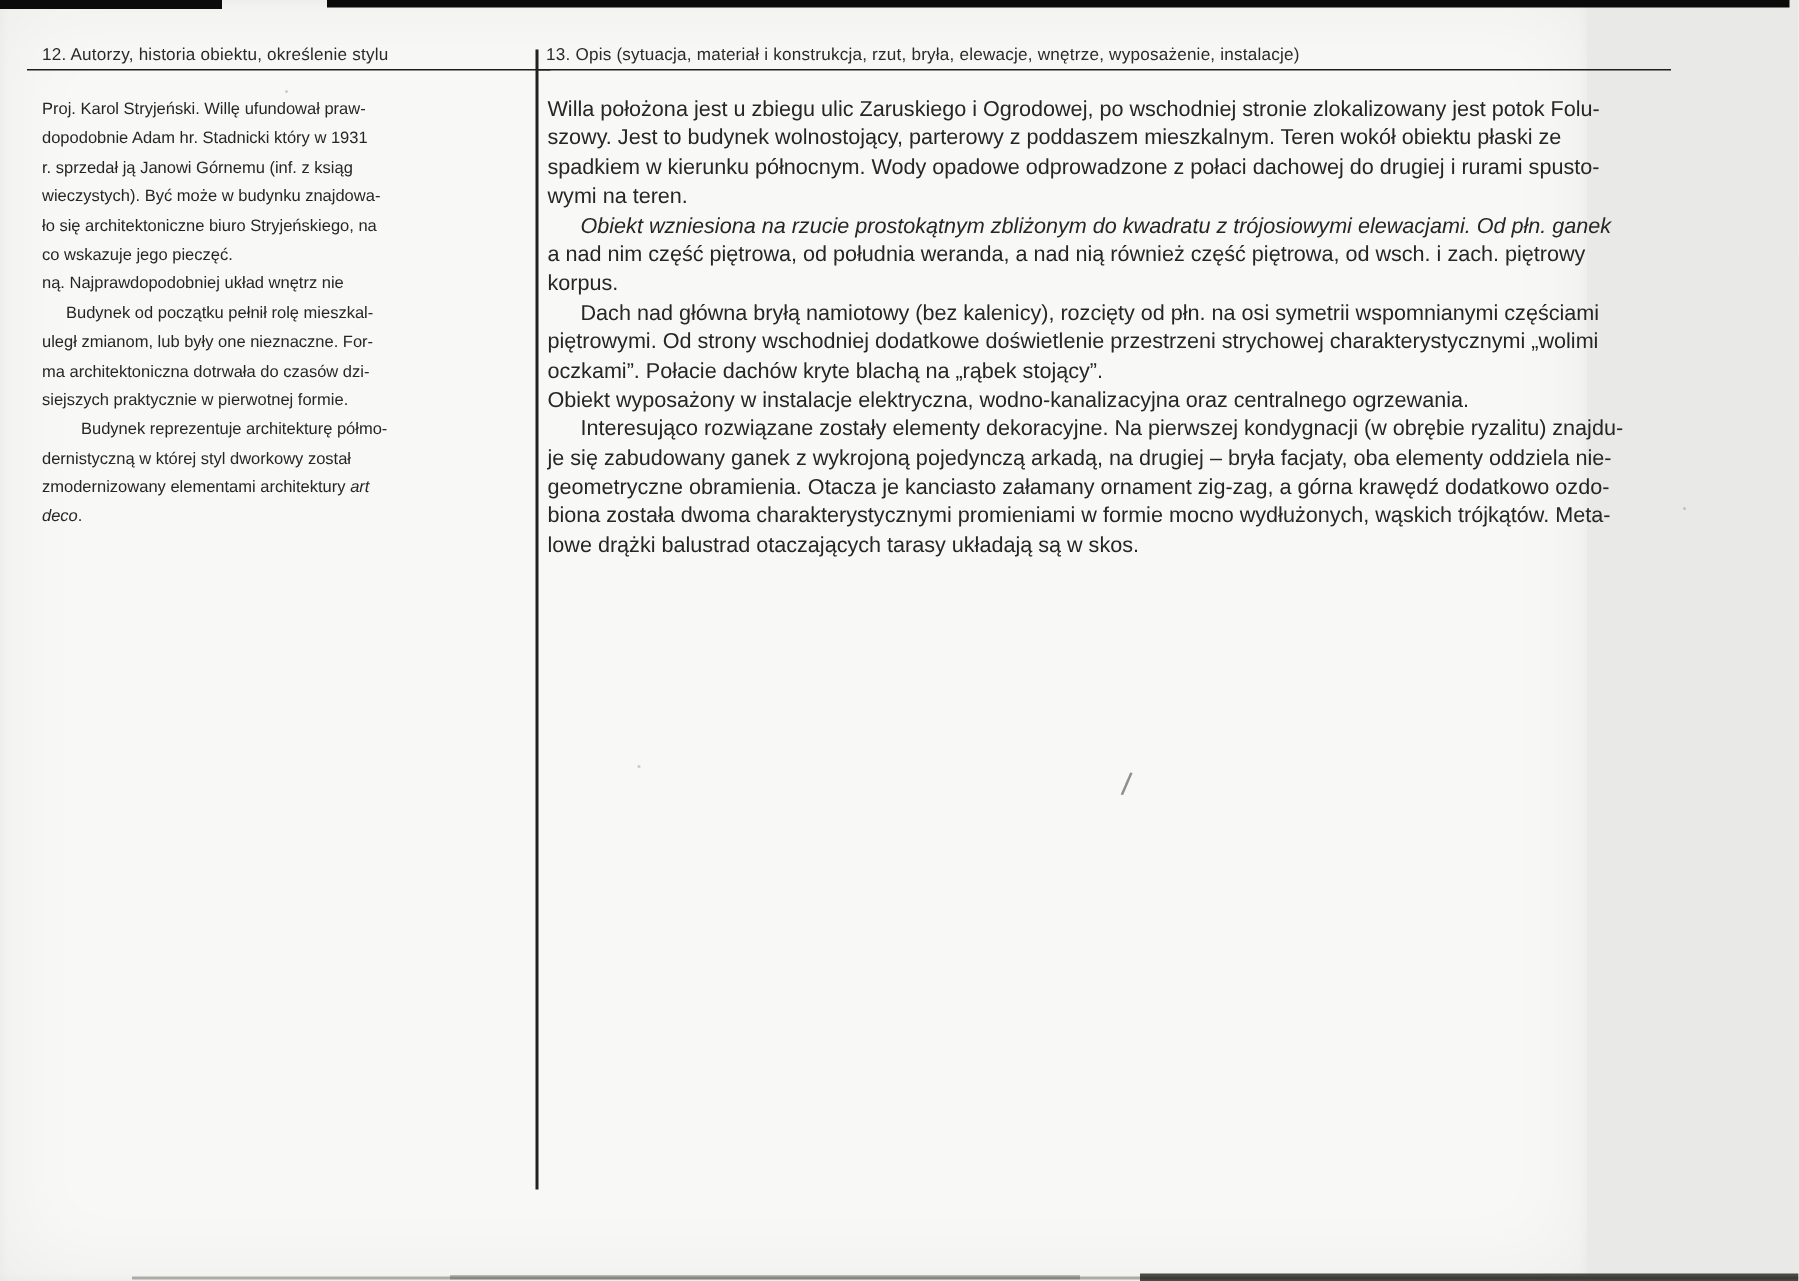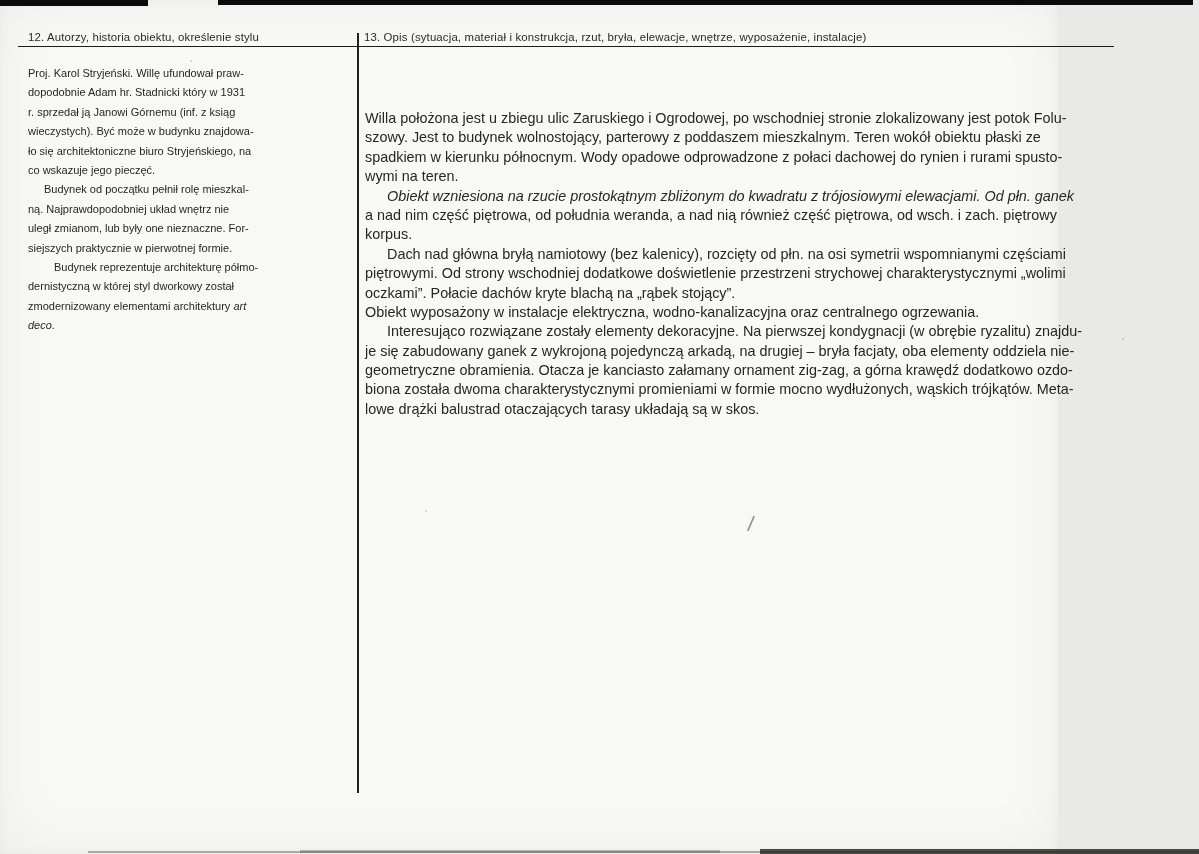--- a/index.html
+++ b/index.html
@@ -39,21 +39,21 @@
   
   .vdivider {
     position: absolute;
     left: 357px; top: 33px;
     width: 2px; height: 760px;
     background: #212121;
   }
   
   .textcol { position: absolute; color: #262626; }
   .textcol.left  { left: 28px;  top: 64px; width: 330px; font-size: 11px; }
-  .textcol.right { left: 365px; top: 64px; width: 740px; font-size: 14.4px; margin-top: 45px; }
+  .textcol.right { left: 365px; top: 64px; width: 740px; font-size: 14.4px; }
   .tline { height: 19.4px; line-height: 19.4px; white-space: nowrap; }
   .italic { font-style: italic; margin-top: 28px; }
   
   .slash-mark {
     position: absolute;
     left: 748px; top: 512px;
     font-size: 21px;
     color: #8f8f8b;
     transform: rotate(8deg);
     font-weight: 300;
@@ -80,33 +80,34 @@
 
   <div class="vdivider"></div>
 
   <div class="textcol left">
       <div class="tline"><span>Proj. Karol Stryjeński. Willę ufundował praw-</span></div>
       <div class="tline"><span>dopodobnie Adam hr. Stadnicki który w 1931</span></div>
       <div class="tline"><span>r. sprzedał ją Janowi Górnemu (inf. z ksiąg</span></div>
       <div class="tline"><span>wieczystych). Być może w budynku znajdowa-</span></div>
       <div class="tline"><span>ło się architektoniczne biuro Stryjeńskiego, na</span></div>
       <div class="tline"><span>co wskazuje jego pieczęć.</span></div>
+      <div class="tline"><span>ną. Najprawdopodobniej układ wnętrz nie</span></div>
       <div class="tline" style="text-indent: 16px;"><span>Budynek od początku pełnił rolę mieszkal-</span></div>
-      <div class="tline"><span>ną. Najprawdopodobniej układ wnętrz nie</span></div>
       <div class="tline"><span>uległ zmianom, lub były one nieznaczne. For-</span></div>
+      <div class="tline"><span>ma architektoniczna dotrwała do czasów dzi-</span></div>
       <div class="tline"><span>siejszych praktycznie w pierwotnej formie.</span></div>
       <div class="tline" style="text-indent: 26px;"><span>Budynek reprezentuje architekturę półmo-</span></div>
       <div class="tline"><span>dernistyczną w której styl dworkowy został</span></div>
       <div class="tline"><span>zmodernizowany elementami architektury </span><span class="italic">art</span></div>
       <div class="tline"><span class="italic">deco</span><span>.</span></div>
     </div>
   <div class="textcol right">
       <div class="tline"><span>Willa położona jest u zbiegu ulic Zaruskiego i Ogrodowej, po wschodniej stronie zlokalizowany jest potok Folu-</span></div>
       <div class="tline"><span>szowy. Jest to budynek wolnostojący, parterowy z poddaszem mieszkalnym. Teren wokół obiektu płaski ze</span></div>
-      <div class="tline"><span>spadkiem w kierunku północnym. Wody opadowe odprowadzone z połaci dachowej do rynien i rurami spusto-</span></div>
+      <div class="tline"><span>spadkiem w kierunku północnym. Wody opadowe odprowadzone z połaci dachowej do drugiej i rurami spusto-</span></div>
       <div class="tline"><span>wymi na teren.</span></div>
       <div class="tline" style="text-indent: 22px; font-style: italic;"><span>Obiekt wzniesiona na rzucie prostokątnym zbliżonym do kwadratu z trójosiowymi elewacjami. Od płn. ganek</span></div>
       <div class="tline"><span>a nad nim część piętrowa, od południa weranda, a nad nią również część piętrowa, od wsch. i zach. piętrowy</span></div>
       <div class="tline"><span>korpus.</span></div>
       <div class="tline" style="text-indent: 22px;"><span>Dach nad główna bryłą namiotowy (bez kalenicy), rozcięty od płn. na osi symetrii wspomnianymi częściami</span></div>
       <div class="tline"><span>piętrowymi. Od strony wschodniej dodatkowe doświetlenie przestrzeni strychowej charakterystycznymi „wolimi</span></div>
       <div class="tline"><span>oczkami”. Połacie dachów kryte blachą na „rąbek stojący”.</span></div>
       <div class="tline"><span>Obiekt wyposażony w instalacje elektryczna, wodno-kanalizacyjna oraz centralnego ogrzewania.</span></div>
       <div class="tline" style="text-indent: 22px;"><span>Interesująco rozwiązane zostały elementy dekoracyjne. Na pierwszej kondygnacji (w obrębie ryzalitu) znajdu-</span></div>
       <div class="tline"><span>je się zabudowany ganek z wykrojoną pojedynczą arkadą, na drugiej – bryła facjaty, oba elementy oddziela nie-</span></div>

